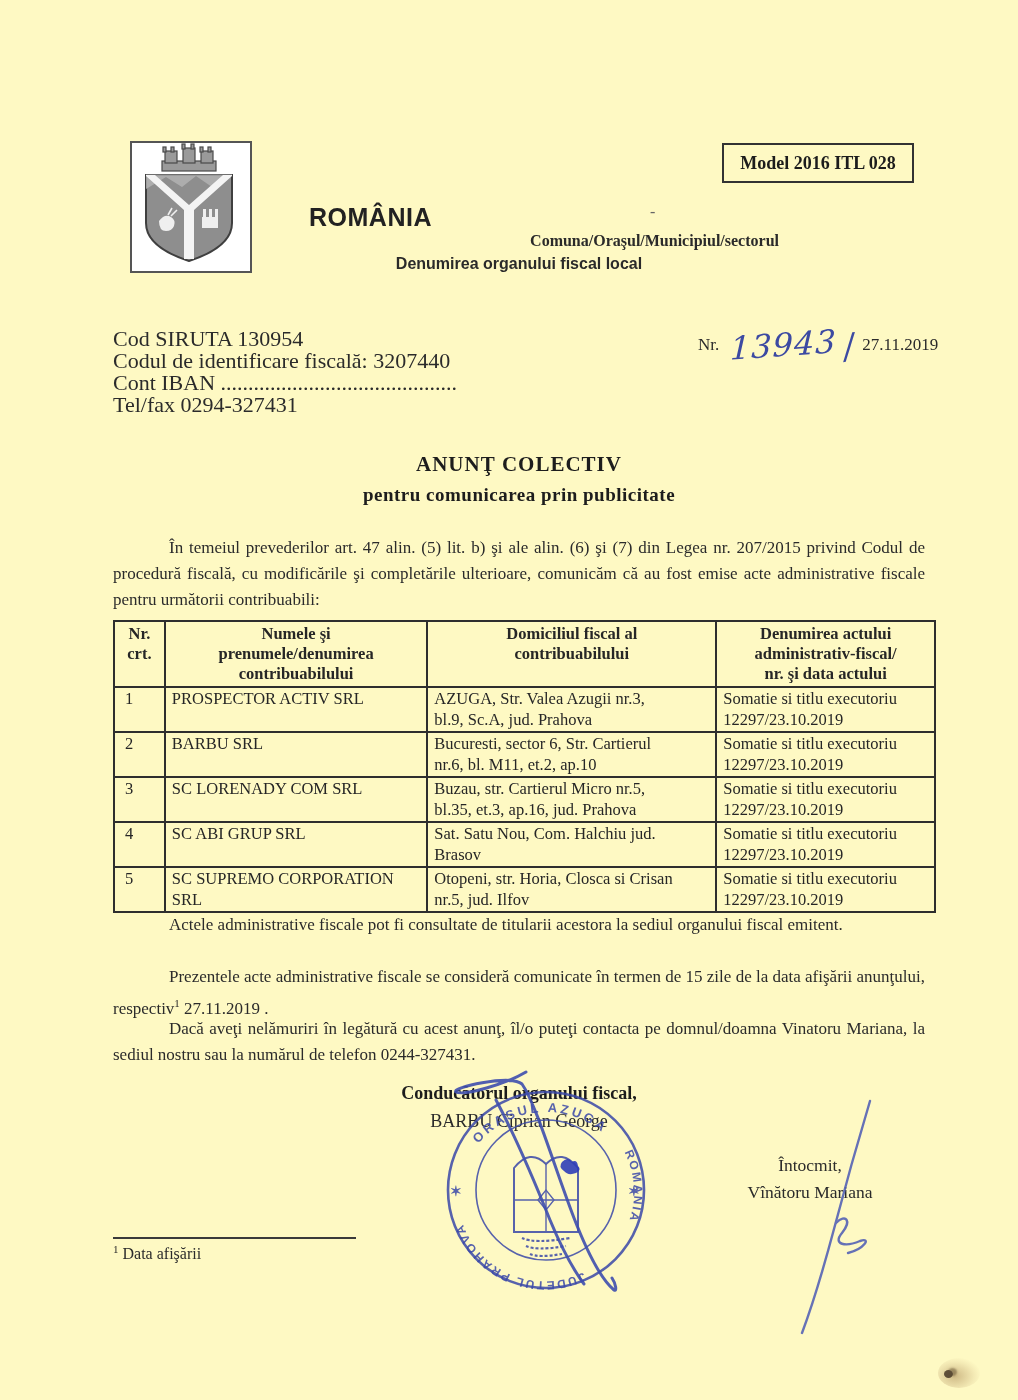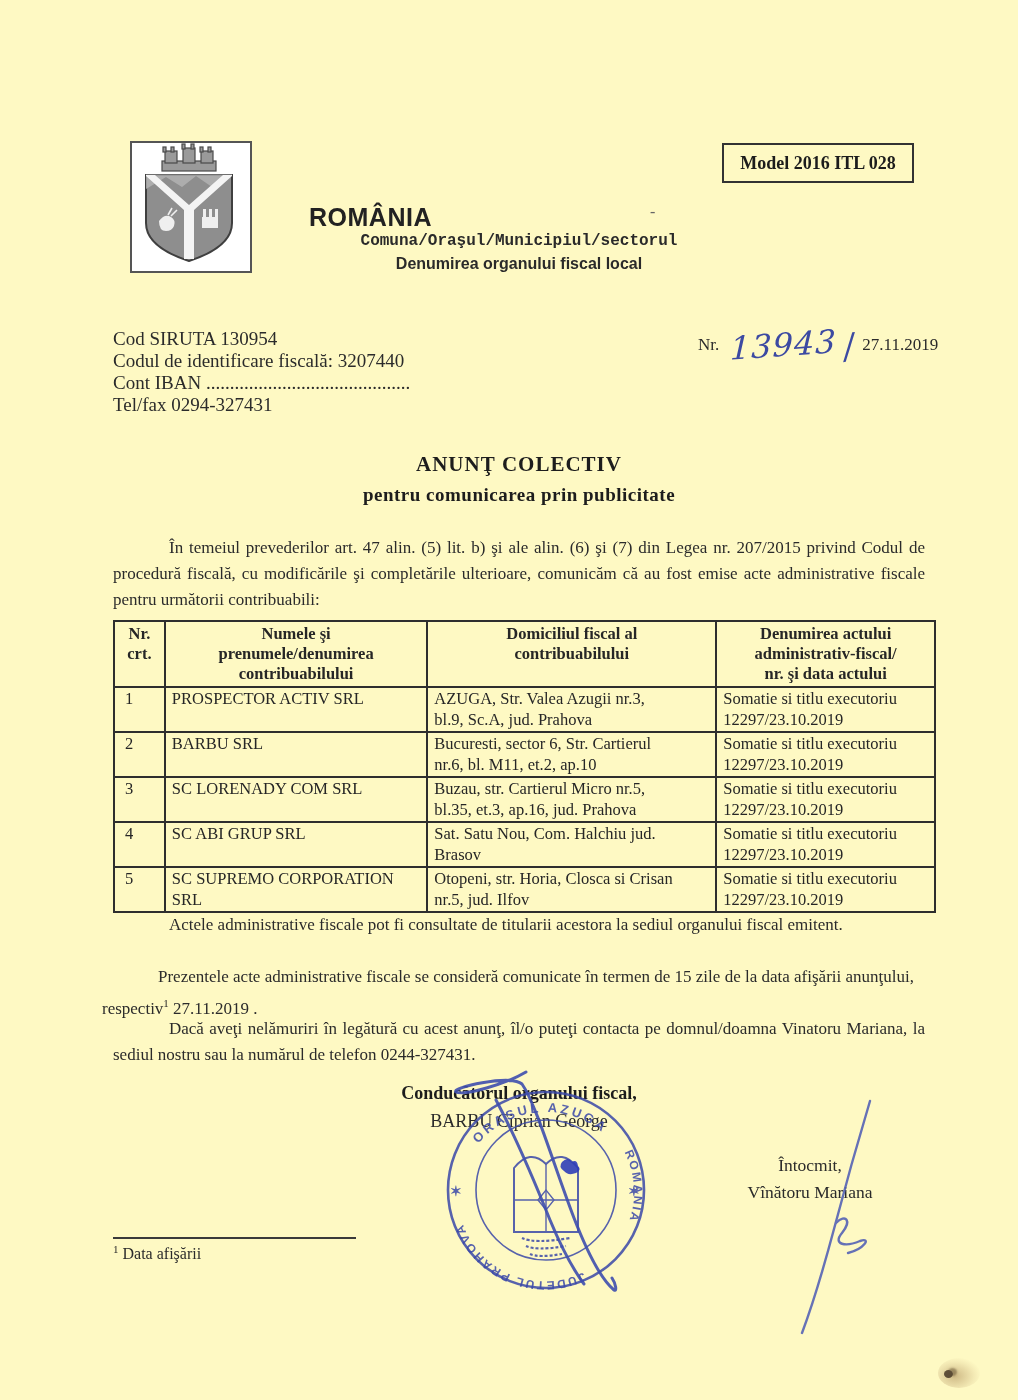--- a/index.html
+++ b/index.html
@@ -13,49 +13,49 @@
 
   
   #model-box{left:722px;top:143px;width:188px;height:36px;border:2px solid #333;
              display:flex;align-items:center;justify-content:center;
              font-weight:bold;font-size:18px;color:#1c1c1c;}
 
   
   #country{left:309px;top:203px;width:420px;
            font-family:"Liberation Sans", sans-serif;font-weight:bold;
            font-size:25px;color:#222;letter-spacing:.5px;}
-  #hdr1{left:259px;top:232px;width:520px;text-align:center;
-        font-family:Liberation Mono, monospace;font-weight:bold;font-size:16px;color:#2a2a2a;}
+  #hdr1{left:259px;top:232px;width:520px;text-align:right;
+        font-family:Liberation Serif, serif;font-weight:bold;font-size:16px;color:#2a2a2a;}
   #hdr2{left:259px;top:255px;width:520px;text-align:center;
         font-family:"Liberation Sans", sans-serif;font-weight:bold;font-size:16px;color:#2a2a2a;}
   #stray-dash{left:650px;top:203px;font-size:16px;color:#666;}
 
   
-  #issuer{left:113px;top:328px;width:420px;font-size:19px;line-height:22px;color:#2b2b2b;}
+  #issuer{left:113px;top:328px;width:420px;font-size:22px;line-height:22px;color:#2b2b2b;}
 
   
   #reg{left:698px;top:326px;font-size:17px;color:#2b2b2b;}
   #nr-hand{display:inline-block;font-family:"DejaVu Serif", serif;font-style:italic;
            font-size:32px;color:#3c4aa2;transform:rotate(-4deg) skewX(-6deg);
            margin:0 2px 0 6px;vertical-align:-6px;letter-spacing:1px;}
   #nr-slash{display:inline-block;font-family:"DejaVu Serif", serif;font-style:italic;
             font-size:34px;color:#3c4aa2;transform:rotate(-10deg);vertical-align:-8px;margin-right:4px;}
 
   
   #title1{left:0;top:452px;width:1038px;text-align:center;font-weight:bold;
           font-size:21px;color:#1d1d1d;letter-spacing:1px;}
   #title2{left:0;top:484px;width:1038px;text-align:center;font-weight:bold;
           font-size:19px;color:#1d1d1d;letter-spacing:.5px;}
 
   
   .para{width:812px;text-align:justify;font-size:17px;line-height:26px;color:#2b2b2b;}
   .para .ind{display:inline-block;width:56px;}
   #intro{left:113px;top:535px;}
   #p1{left:113px;top:912px;}
-  #p2{left:102px;top:964px;}
+  #p2{left:113px;top:964px;}
   #p3{left:113px;top:1016px;}
   sup{font-size:11px;}
 
   
   #annc-table{left:113px;top:620px;}
   table{border-collapse:collapse;table-layout:fixed;width:823px;}
   td,th{border:2px solid #2e2e2e;vertical-align:top;font-size:16.5px;
         padding:1px 6px;color:#262626;}
   th{font-weight:bold;text-align:center;line-height:20px;padding:2px 4px;}
   td{line-height:20.5px;}

